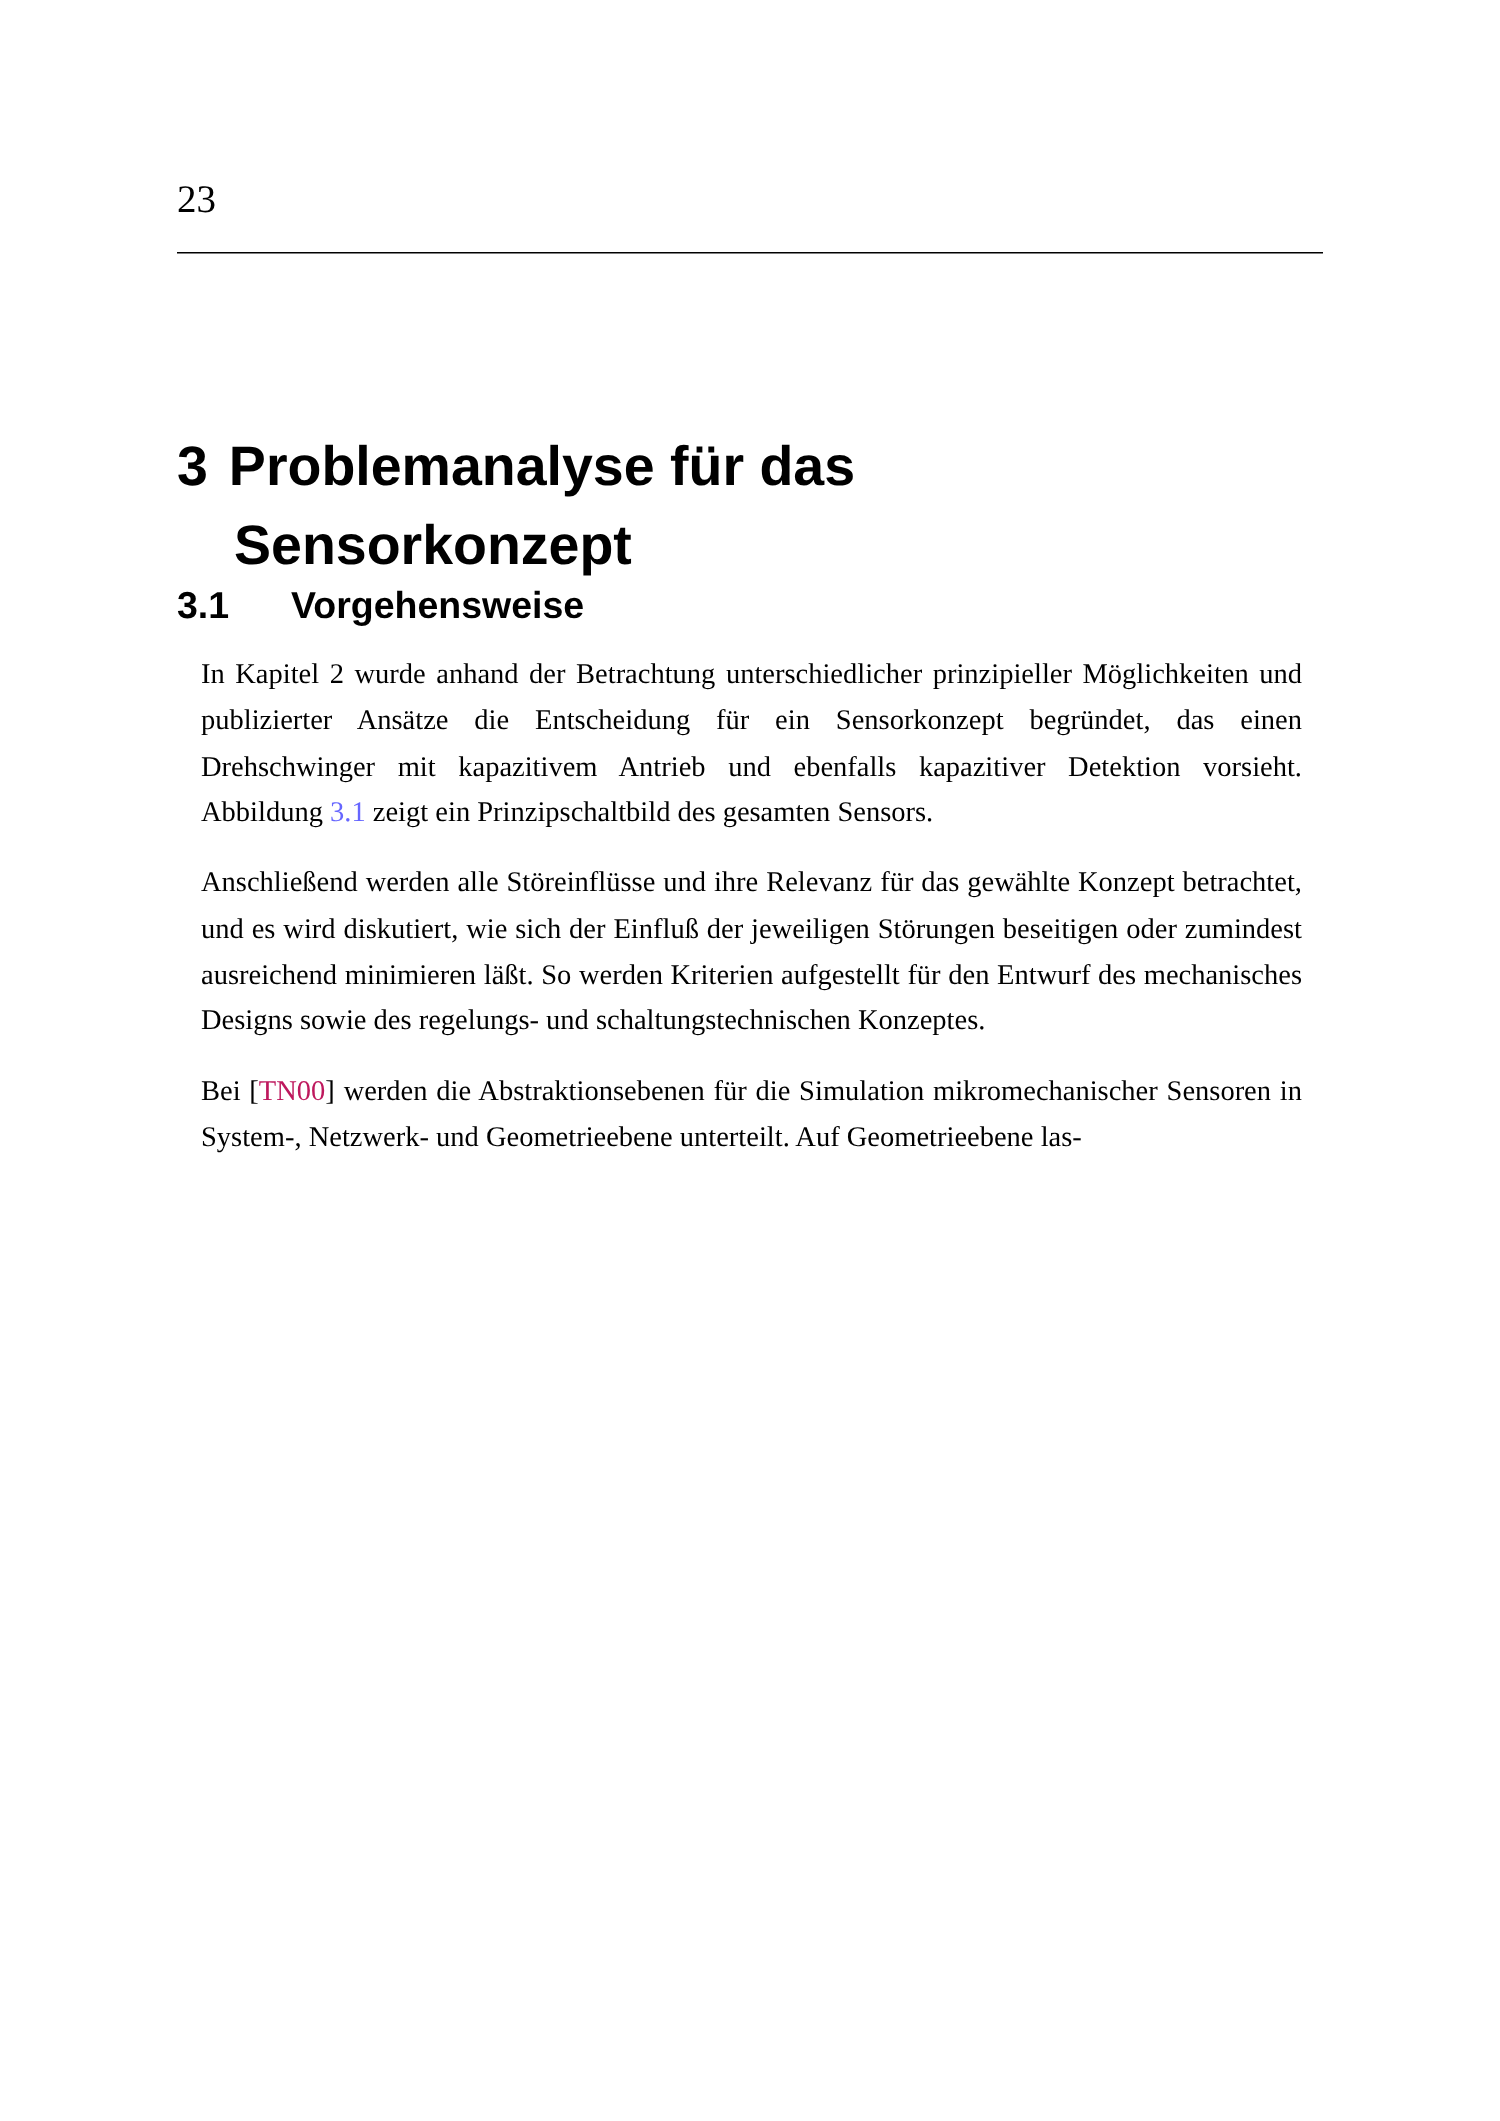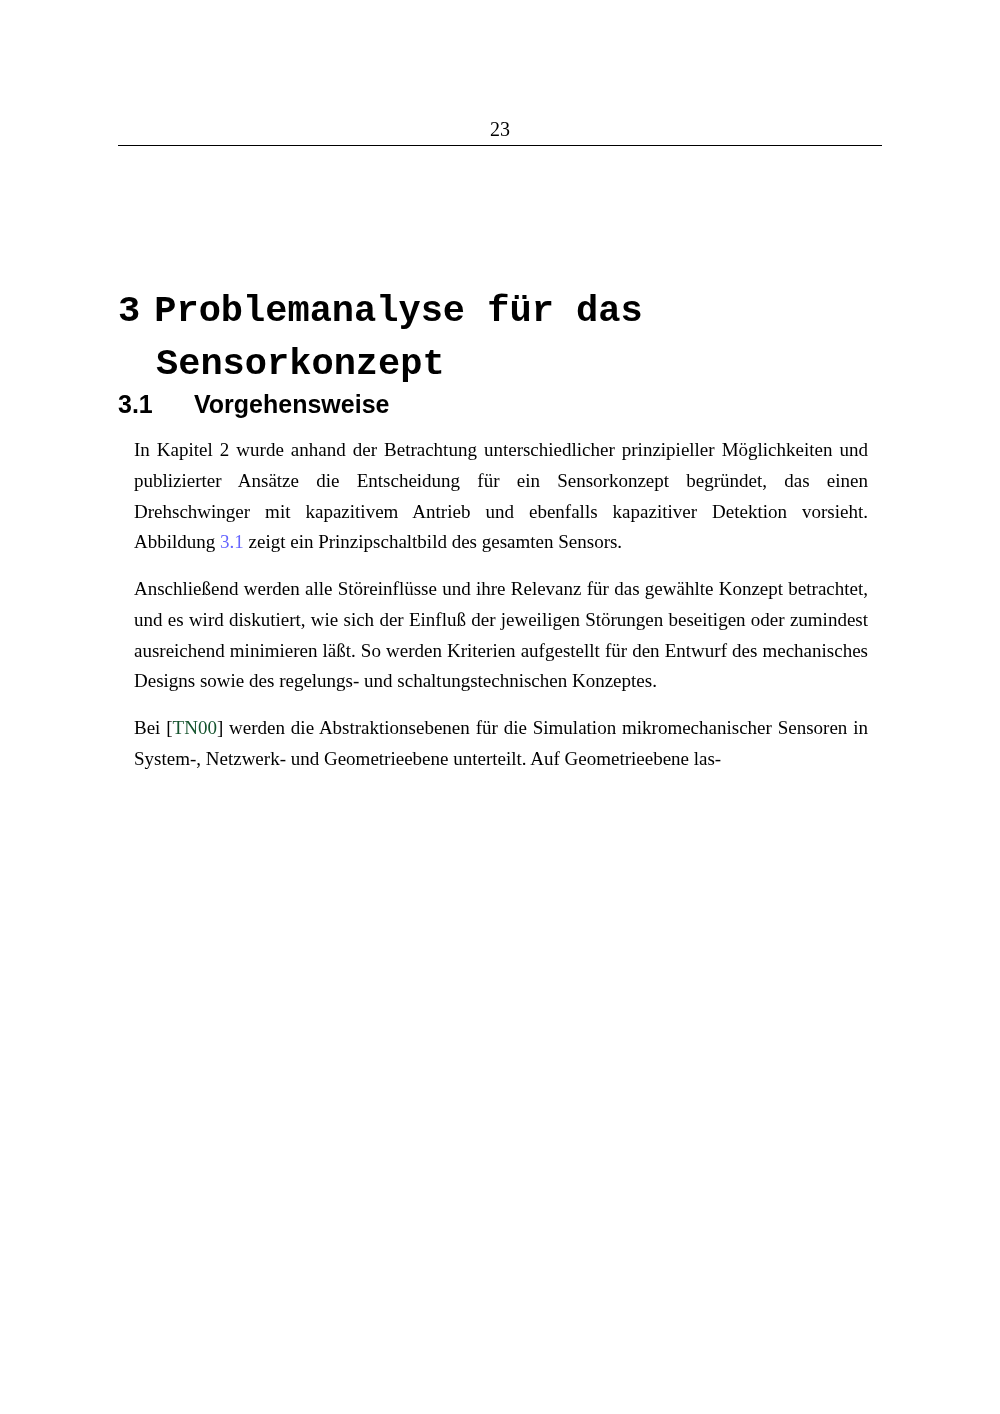--- a/index.html
+++ b/index.html
@@ -16,33 +16,33 @@
     overflow: hidden;
     font-family: "Liberation Serif", serif;
     color: #000000;
   }
   .header {
     position: absolute;
     left: 118px;
     top: 118px;
     width: 764px;
     border-bottom: 1.2px solid #000000;
-    padding-bottom: 4px;
-    text-align: center;
+    padding-bottom: 20px;
+    text-align: left;
     font-family: "Liberation Serif", serif;
-    font-size: 20px;
+    font-size: 26px;
   }
   .content {
     position: absolute;
     left: 118px;
     top: 285px;
     width: 766px;
   }
   h1.chapter-title {
-    font-family: Liberation Mono, monospace;
+    font-family: Liberation Sans, sans-serif;
     font-weight: bold;
     font-size: 37px;
     line-height: 1.42;
     margin: 0;
     padding: 0;
     text-indent: 0;
     padding-left: 38px;
   }
   h1.chapter-title .num {
     margin-left: -38px;
@@ -81,21 +81,21 @@
     hyphens: manual;
   }
   .sec31 { margin-top: 150px; }
   .para1 { margin-top: 32px; }
   .para2 { margin-top: 20px; }
   .para3 { margin-top: 20px; }
   .sec32 { margin-top: 64px; }
   .sub321 { margin-top: 43px; }
   .para4 { margin-top: 28px; }
   a.ref {
-    color: #14532d;
+    color: #be185d;
     text-decoration: none;
   }
   a.figref {
     color: #6666ff;
     text-decoration: none;
   }
 </style>
 </head>
 <body>
 

